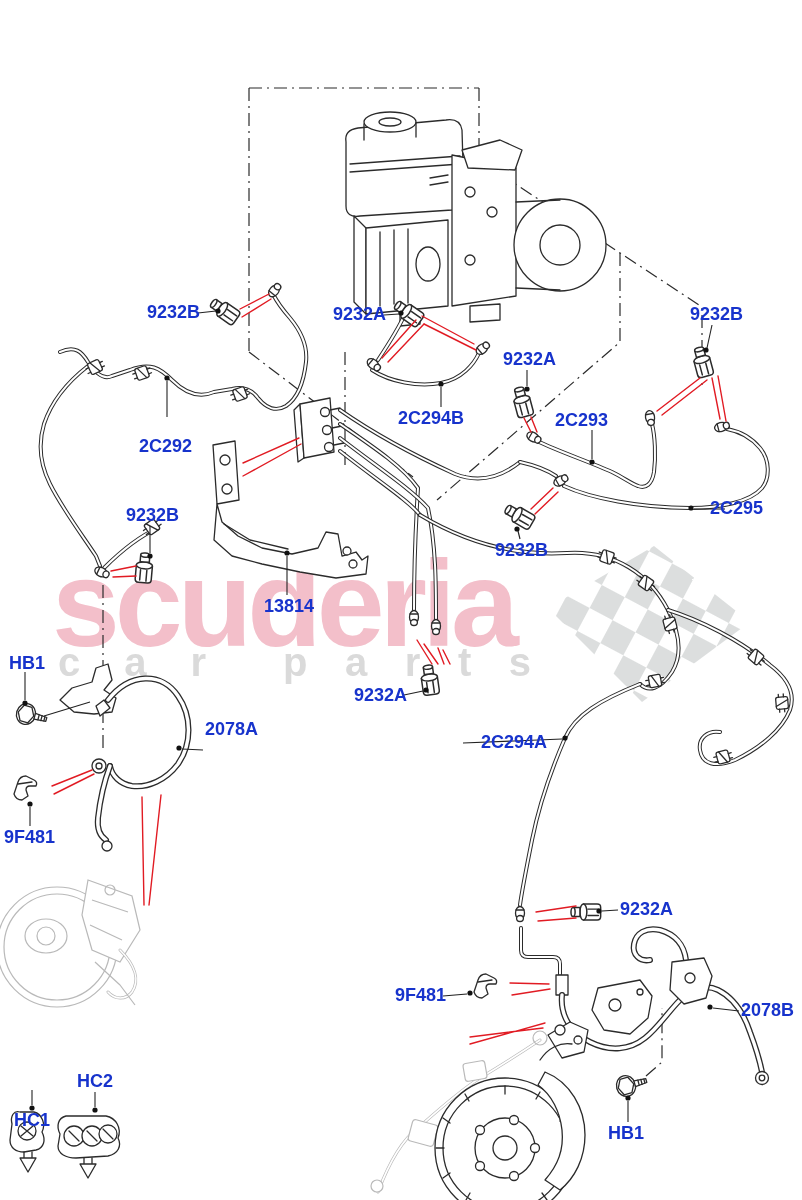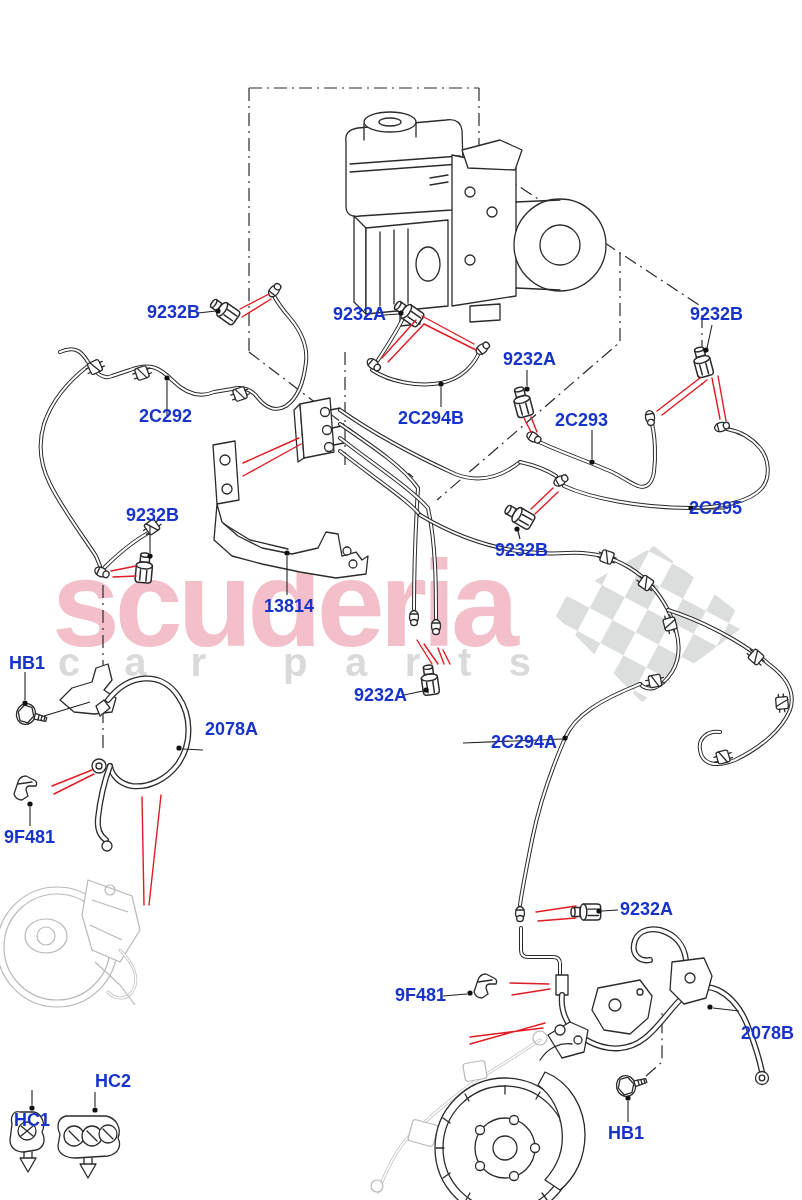--- a/index.html
+++ b/index.html
@@ -373,32 +373,32 @@
         <circle class="dot" cx="32" cy="1108" r="2.6"></circle>
     <path class="call" d="M95,1092 V1107"></path>
         <circle class="dot" cx="95" cy="1110" r="2.6"></circle>
   </g>
 </svg>
 
 <span class="plabel" style="left:147px;top:303px">9232B</span>
 <span class="plabel" style="left:333px;top:305px">9232A</span>
 <span class="plabel" style="left:503px;top:350px">9232A</span>
 <span class="plabel" style="left:690px;top:305px">9232B</span>
-<span class="plabel" style="left:139px;top:407px">2C292</span>
+<span class="plabel" style="left:139px;top:437px">2C292</span>
 <span class="plabel" style="left:398px;top:409px">2C294B</span>
 <span class="plabel" style="left:555px;top:411px">2C293</span>
-<span class="plabel" style="left:689px;top:499px">2C295</span>
+<span class="plabel" style="left:710px;top:499px">2C295</span>
 <span class="plabel" style="left:495px;top:541px">9232B</span>
 <span class="plabel" style="left:126px;top:506px">9232B</span>
 <span class="plabel" style="left:264px;top:597px">13814</span>
 <span class="plabel" style="left:9px;top:654px">HB1</span>
 <span class="plabel" style="left:205px;top:720px">2078A</span>
 <span class="plabel" style="left:4px;top:828px">9F481</span>
 <span class="plabel" style="left:354px;top:686px">9232A</span>
-<span class="plabel" style="left:491px;top:733px">2C294A</span>
+<span class="plabel" style="left:481px;top:733px">2C294A</span>
 <span class="plabel" style="left:620px;top:900px">9232A</span>
 <span class="plabel" style="left:395px;top:986px">9F481</span>
-<span class="plabel" style="left:741px;top:1024px">2078B</span>
+<span class="plabel" style="left:741px;top:1001px">2078B</span>
 <span class="plabel" style="left:608px;top:1124px">HB1</span>
 <span class="plabel" style="left:14px;top:1111px">HC1</span>
-<span class="plabel" style="left:95px;top:1072px">HC2</span>
+<span class="plabel" style="left:77px;top:1072px">HC2</span>
 
 </div>
 
 </body></html>

